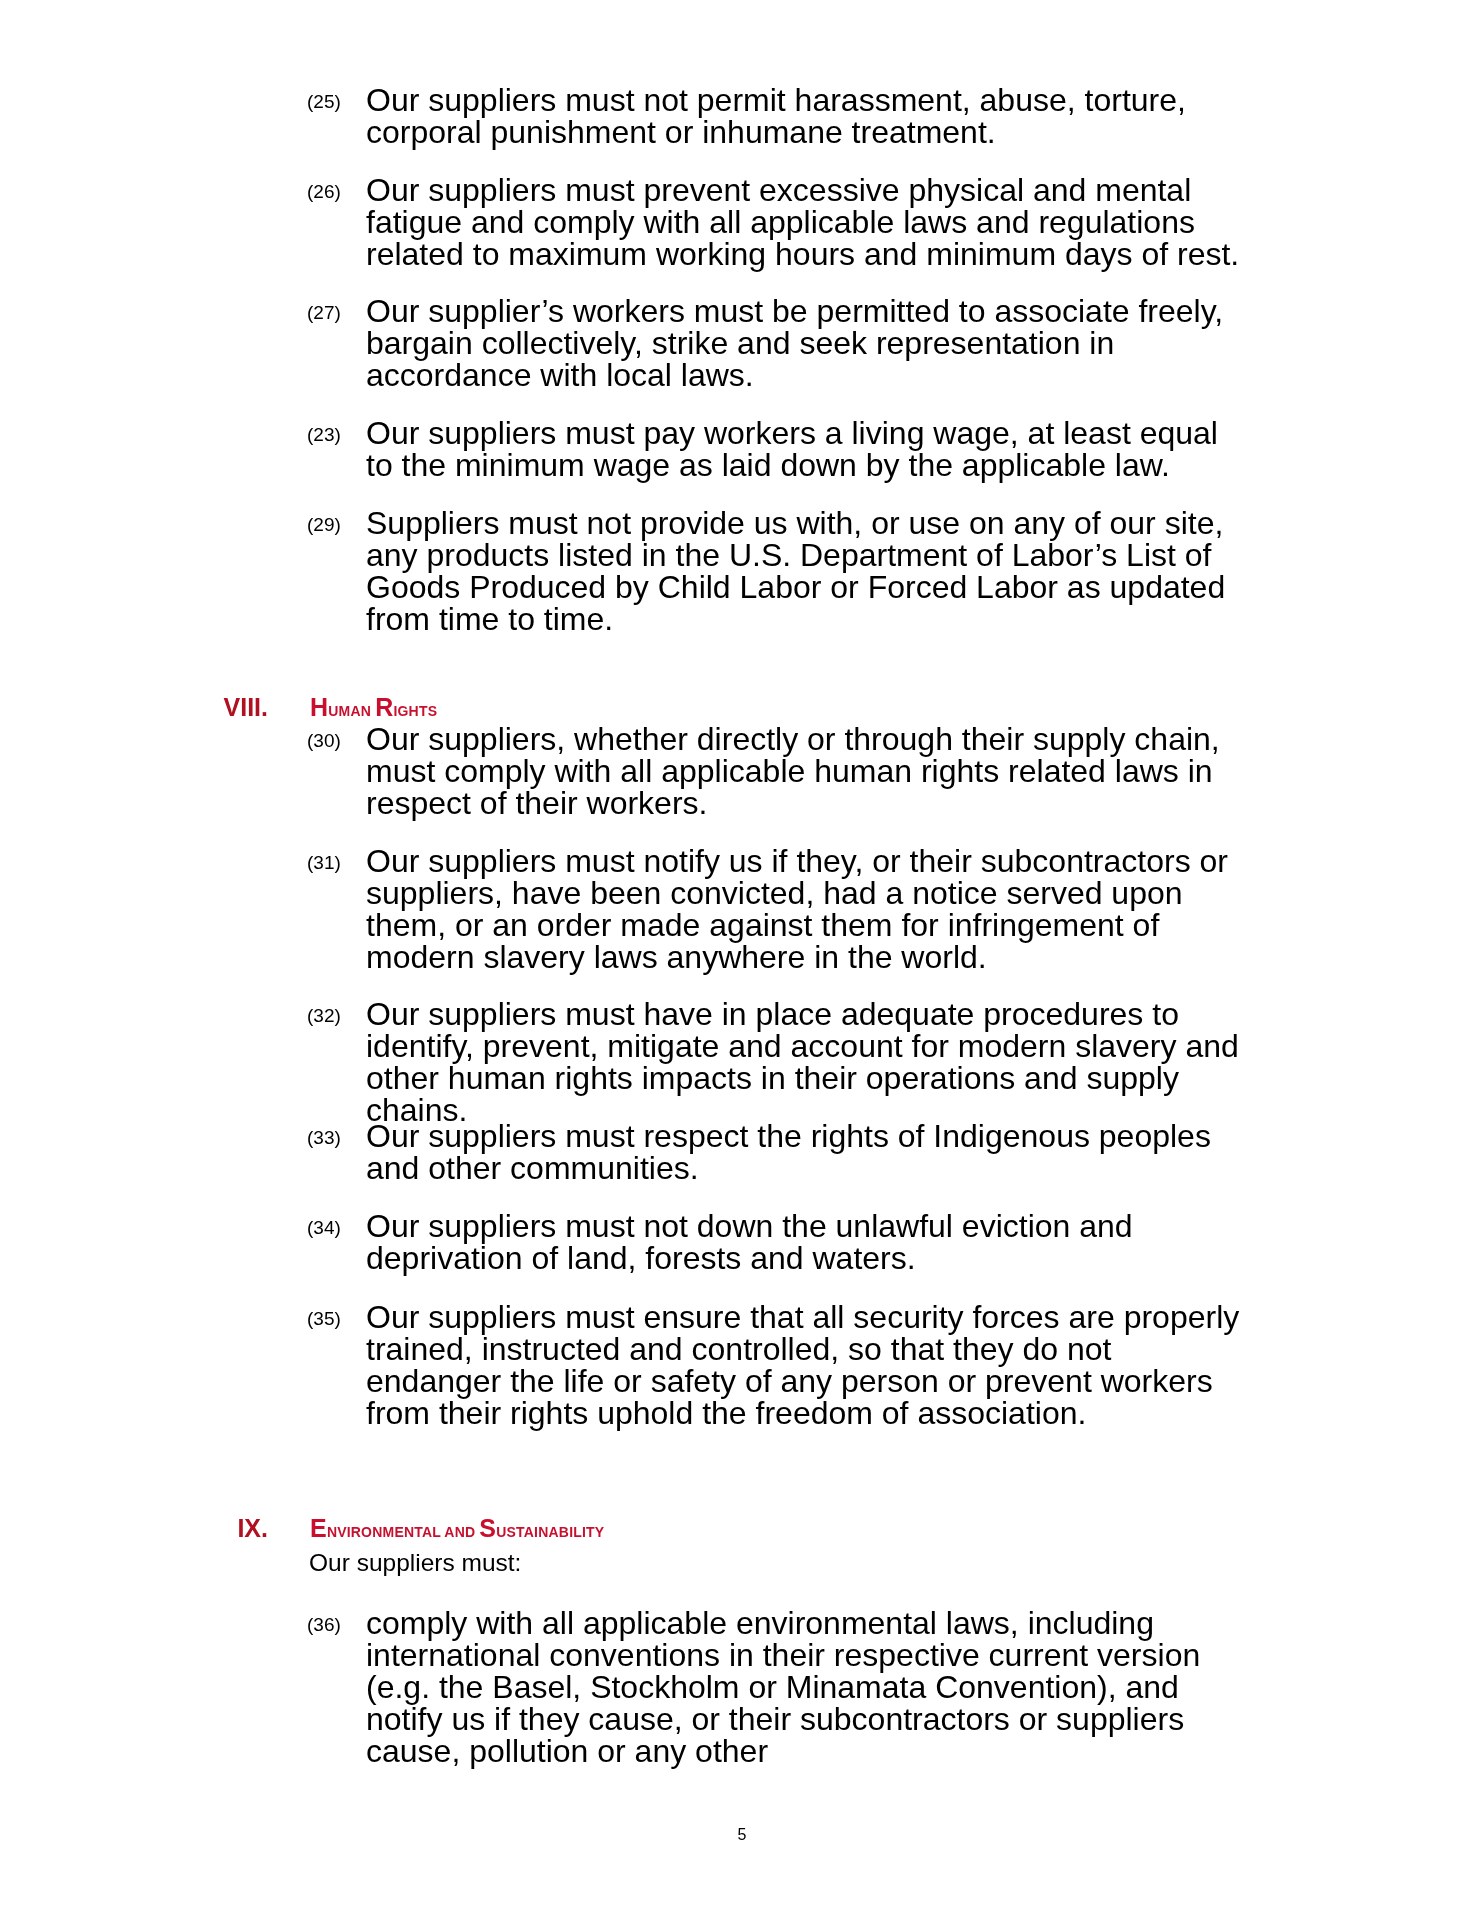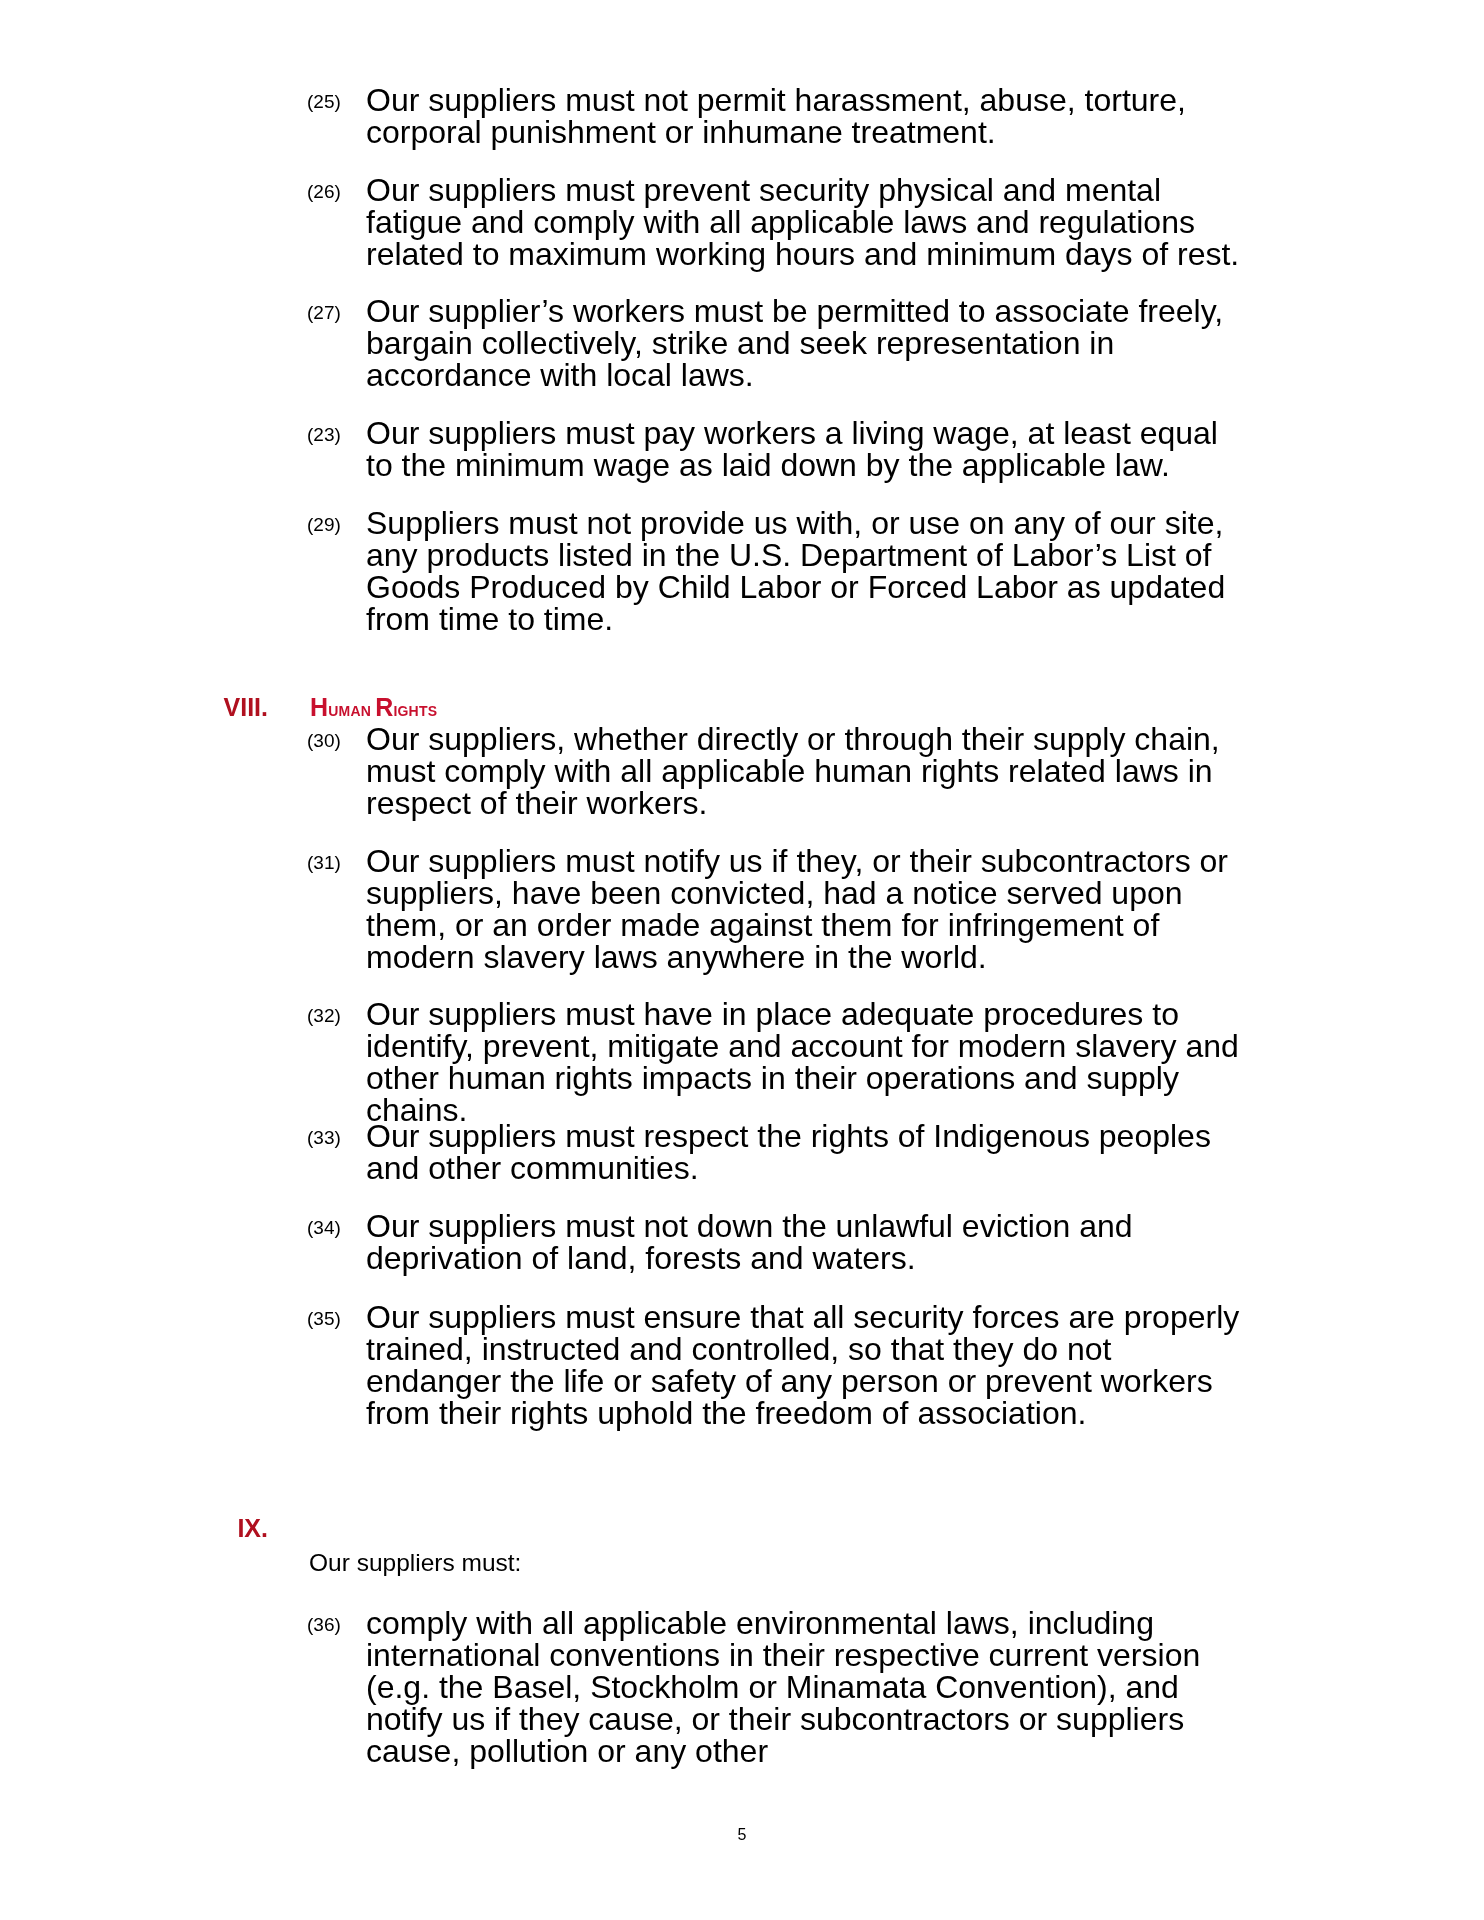--- a/index.html
+++ b/index.html
@@ -23,21 +23,21 @@
 <body>
 
 <div class="page">
 
   <div class="item" style="top:84px">
     <span class="num">(25)</span>
     <div class="text">Our suppliers must not permit harassment, abuse, torture, corporal punishment or inhumane treatment.</div>
   </div>
   <div class="item" style="top:174px">
     <span class="num">(26)</span>
-    <div class="text">Our suppliers must prevent security physical and mental fatigue and comply with all applicable laws and regulations related to maximum working hours and minimum days of rest.</div>
+    <div class="text">Our suppliers must prevent excessive physical and mental fatigue and comply with all applicable laws and regulations related to maximum working hours and minimum days of rest.</div>
   </div>
   <div class="item" style="top:295px">
     <span class="num">(27)</span>
     <div class="text">Our supplier’s workers must be permitted to associate freely, bargain collectively, strike and seek representation in accordance with local laws.</div>
   </div>
   <div class="item" style="top:417px">
     <span class="num">(23)</span>
     <div class="text">Our suppliers must pay workers a living wage, at least equal to the minimum wage as laid down by the applicable law.</div>
   </div>
   <div class="item" style="top:507px">
@@ -70,20 +70,21 @@
     <span class="num">(34)</span>
     <div class="text">Our suppliers must not down the unlawful eviction and deprivation of land, forests and waters.</div>
   </div>
   <div class="item" style="top:1301px">
     <span class="num">(35)</span>
     <div class="text">Our suppliers must ensure that all security forces are properly trained, instructed and controlled, so that they do not endanger the life or safety of any person or prevent workers from their rights uphold the freedom of association.</div>
   </div>
 
   <div class="heading" style="top:1482px">
     <span class="roman">IX.</span>
+    <span class="htitle"><span>E</span><span class="sc">NVIRONMENTAL AND </span><span>S</span><span class="sc">USTAINABILITY</span></span>
   </div>
 
   <div class="intro" style="top:1547px">Our suppliers must:</div>
 
   <div class="item" style="top:1607px">
     <span class="num">(36)</span>
     <div class="text">comply with all applicable environmental laws, including international conventions in their respective current version (e.g. the Basel, Stockholm or Minamata Convention), and notify us if they cause, or their subcontractors or suppliers cause, pollution or any other</div>
   </div>
 
   <div class="pagenum">5</div>

